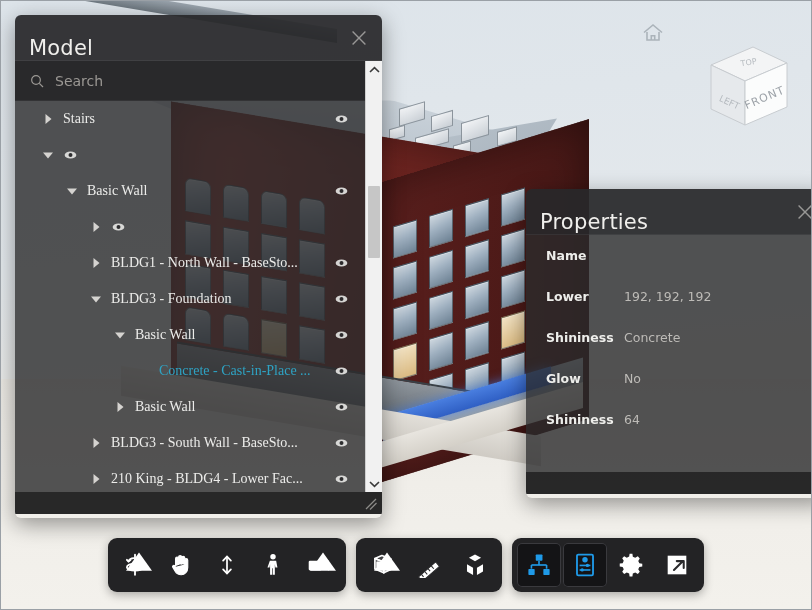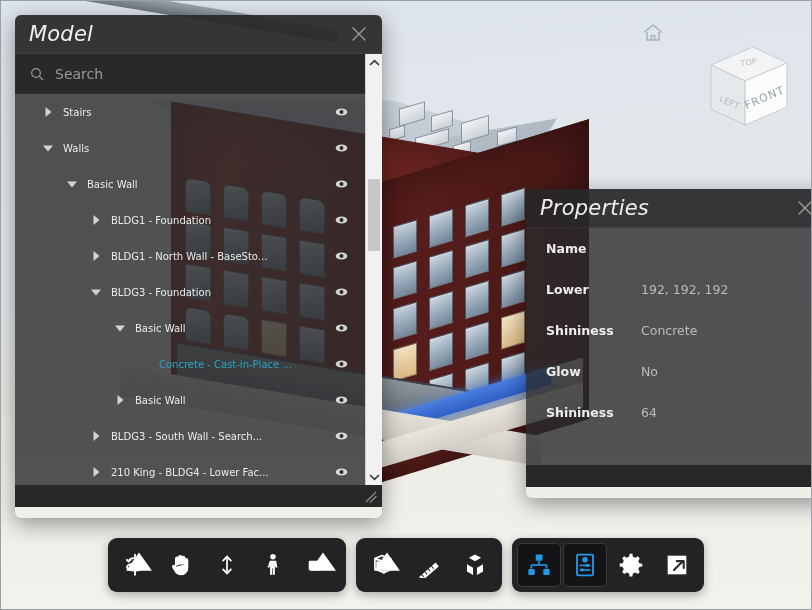--- a/index.html
+++ b/index.html
@@ -101,24 +101,23 @@
   #home-icon { position: absolute; left: 639px; top: 20px; width: 26px; height: 24px; opacity: .45; }
   #viewcube { position: absolute; left: 700px; top: 42px; width: 92px; height: 88px; }
 
   
   .panel {
     position: absolute; border-radius: 6px; overflow: hidden;
     box-shadow: 0 6px 22px rgba(0,0,0,.40);
     color: #e9e9e9;
   }
   .panel-head {
-    position: relative; height: 39px; background: rgba(40,40,42,.93);
-    display: flex; align-items: center; padding: 0 14px;
+    position: relative; height: 46px; background: rgba(40,40,42,.93);
+    display: flex; align-items: flex-end; padding: 0 14px;
     border-bottom: 1px solid rgba(255,255,255,.06);
-    font-style: italic;
   }
   .panel-title { font-size: 21px; font-weight: 400; color: #f0efec; letter-spacing: .2px; }
   .panel-close {
     position: absolute; right: 12px; top: 50%; transform: translateY(-50%);
     width: 22px; height: 22px; cursor: pointer; opacity: .62;
   }
   .panel-body { position: relative; background: rgba(42,42,44,.80); }
   .panel-foot {
     position: relative; height: 22px; background: rgba(28,28,30,.95);
   }
@@ -144,35 +143,36 @@
     position: absolute; left: 0; right: 17px; top: 40px; bottom: 0;
     overflow: hidden;
   }
   .tree-row {
     display: flex; align-items: center; height: 36px; cursor: pointer;
     position: relative;
   }
   .tw-caret { width: 14px; height: 14px; flex: 0 0 14px; opacity: .9; }
   .tw-caret.blank { opacity: 0; }
   .tw-label {
-    font-size: 10px; color: #ececea; white-space: nowrap;
+    font-size: 14px; color: #ececea; white-space: nowrap;
     overflow: hidden; text-overflow: ellipsis; padding-left: 8px; flex: 1;
     min-width: 0;
+    font-family: Liberation Serif, serif;
   }
   .tree-row.selected .tw-label { color: #2ea3c4; }
   .eye { width: 19px; height: 14px; margin: 0 14px 0 6px; flex: 0 0 19px; opacity: .9; }
 
   
   #props-panel { left: 525px; top: 188px; width: 302px; height: 309px; }
   #props-panel .panel-body { height: 237px; }
   .props-scroll {
     position: absolute; left: 0; right: 17px; top: 0; bottom: 0; overflow: hidden;
     padding-top: 9px;
   }
-  .prop-row { display: flex; align-items: flex-start; padding: 0 0 0 20px; min-height: 41px; gap: 17px; }
+  .prop-row { display: flex; align-items: flex-start; padding: 0 0 0 20px; min-height: 41px; }
   .prop-key {
     font-size: 12.5px; font-weight: 700; color: #ededea; flex: 0 0 auto;
     white-space: nowrap; line-height: 17px; padding-top: 3px;
   }
   .prop-key-slot { flex: 0 0 78px; }
   .prop-val {
     font-size: 12.5px; color: #bdbbb7; line-height: 17px; padding-top: 3px;
     word-break: break-word;
   }
 
@@ -328,21 +328,20 @@
             <svg viewBox="0 0 24 24" class="eye">
               <ellipse cx="12" cy="12" rx="10" ry="6.2" fill="#e7e7e5"></ellipse>
               <circle cx="12" cy="12" r="3.4" fill="#2a2a2c"></circle>
             </svg>
           </div>
           <div class="tree-row">
             <span style="flex: 0 0 26px;"></span>
             <svg viewBox="0 0 14 14" class="tw-caret">
               <polygon points="2,4.5 12,4.5 7,10.5" fill="#e4e2de"></polygon>
             </svg>
-            <span class="tw-label">Walls</span>
             <svg viewBox="0 0 24 24" class="eye">
               <ellipse cx="12" cy="12" rx="10" ry="6.2" fill="#e7e7e5"></ellipse>
               <circle cx="12" cy="12" r="3.4" fill="#2a2a2c"></circle>
             </svg>
           </div>
           <div class="tree-row">
             <span style="flex: 0 0 50px;"></span>
             <svg viewBox="0 0 14 14" class="tw-caret">
               <polygon points="2,4.5 12,4.5 7,10.5" fill="#e4e2de"></polygon>
             </svg>
@@ -350,21 +349,20 @@
             <svg viewBox="0 0 24 24" class="eye">
               <ellipse cx="12" cy="12" rx="10" ry="6.2" fill="#e7e7e5"></ellipse>
               <circle cx="12" cy="12" r="3.4" fill="#2a2a2c"></circle>
             </svg>
           </div>
           <div class="tree-row">
             <span style="flex: 0 0 74px;"></span>
             <svg viewBox="0 0 14 14" class="tw-caret">
               <polygon points="4.5,2 10.5,7 4.5,12" fill="#e4e2de"></polygon>
             </svg>
-            <span class="tw-label">BLDG1 - Foundation</span>
             <svg viewBox="0 0 24 24" class="eye">
               <ellipse cx="12" cy="12" rx="10" ry="6.2" fill="#e7e7e5"></ellipse>
               <circle cx="12" cy="12" r="3.4" fill="#2a2a2c"></circle>
             </svg>
           </div>
           <div class="tree-row">
             <span style="flex: 0 0 74px;"></span>
             <svg viewBox="0 0 14 14" class="tw-caret">
               <polygon points="4.5,2 10.5,7 4.5,12" fill="#e4e2de"></polygon>
             </svg>
@@ -416,21 +414,21 @@
             <svg viewBox="0 0 24 24" class="eye">
               <ellipse cx="12" cy="12" rx="10" ry="6.2" fill="#e7e7e5"></ellipse>
               <circle cx="12" cy="12" r="3.4" fill="#2a2a2c"></circle>
             </svg>
           </div>
           <div class="tree-row">
             <span style="flex: 0 0 74px;"></span>
             <svg viewBox="0 0 14 14" class="tw-caret">
               <polygon points="4.5,2 10.5,7 4.5,12" fill="#e4e2de"></polygon>
             </svg>
-            <span class="tw-label">BLDG3 - South Wall - Search...</span>
+            <span class="tw-label">BLDG3 - South Wall - BaseSto...</span>
             <svg viewBox="0 0 24 24" class="eye">
               <ellipse cx="12" cy="12" rx="10" ry="6.2" fill="#e7e7e5"></ellipse>
               <circle cx="12" cy="12" r="3.4" fill="#2a2a2c"></circle>
             </svg>
           </div>
           <div class="tree-row">
             <span style="flex: 0 0 74px;"></span>
             <svg viewBox="0 0 14 14" class="tw-caret">
               <polygon points="4.5,2 10.5,7 4.5,12" fill="#e4e2de"></polygon>
             </svg>

